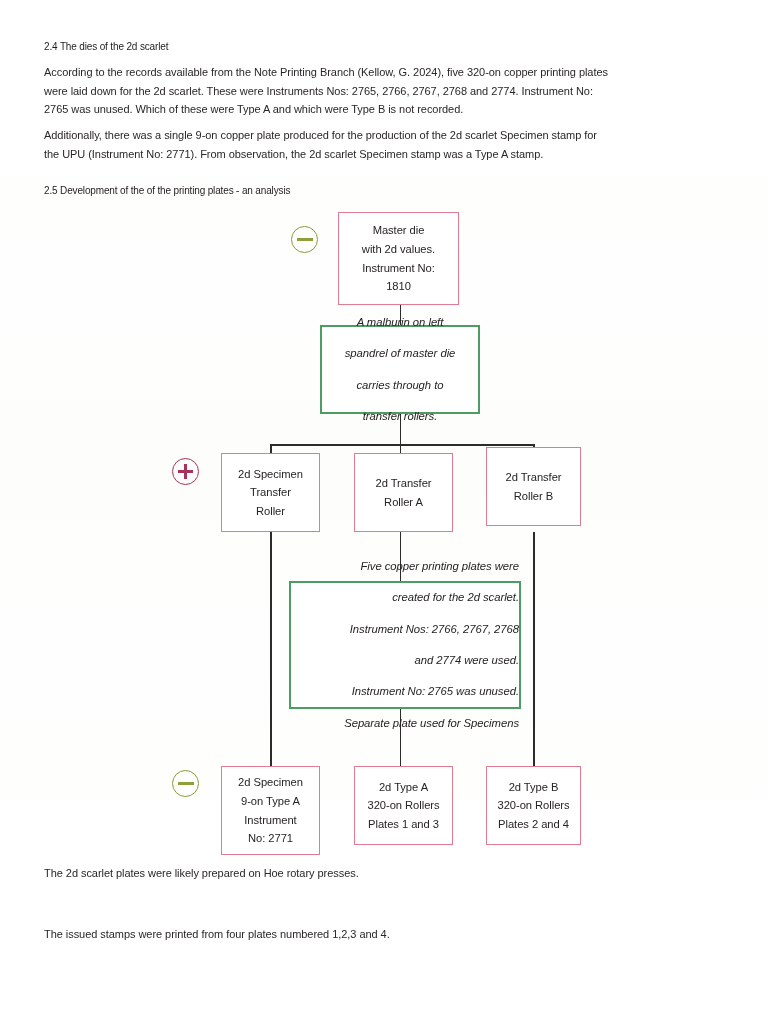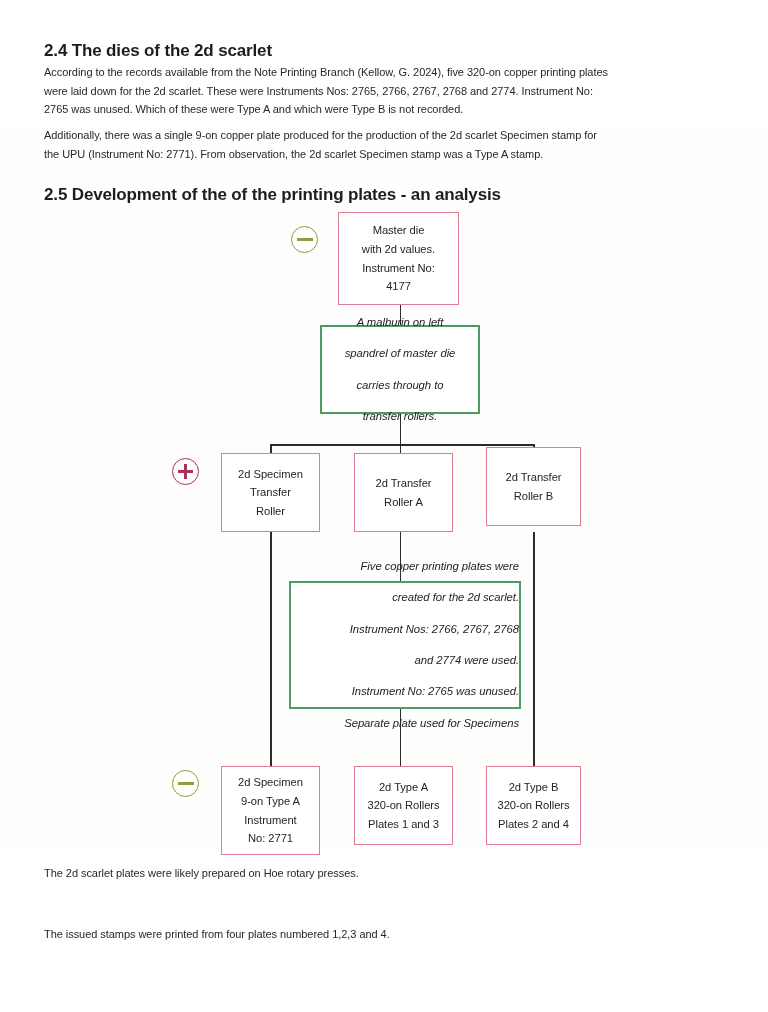--- a/index.html
+++ b/index.html
@@ -10,22 +10,22 @@
     color:#231f20;
     overflow:hidden;
     position:relative;
     -webkit-font-smoothing:antialiased;
   }
   .page{position:absolute;inset:0;}
 
   
   .h-sec{
     position:absolute;
-    font-size:17px;
-    font-weight:bold;
+    font-size:10px;
+    font-weight:normal;
     letter-spacing:-0.15px;
     color:#201c1d;
     white-space:nowrap;
   }
   .para{
     position:absolute;
     font-size:11px;
     line-height:18.6px;
     letter-spacing:-0.05px;
     color:#2a2627;
@@ -144,21 +144,21 @@
     <div class="ln-v" style="left:399.5px;top:532px;height:49px;"></div>
 
     <div class="ln-v" style="left:533px;top:532px;height:234px;"></div>
 
     <div class="ln-v" style="left:399.5px;top:709px;height:57px;"></div>
 
     <div class="node pink" style="left:338px;top:212px;width:121px;height:93px;">
       <div class="ln">Master die</div>
       <div class="ln">with 2d values.</div>
       <div class="ln">Instrument No:</div>
-      <div class="ln">4177</div>
+      <div class="ln">1810</div>
     </div>
 
     <div class="node green" style="left:320px;top:325px;width:160px;height:89px;">
       <div class="ln">A malburin on left</div>
       <div class="ln">spandrel of master die</div>
       <div class="ln">carries through to</div>
       <div class="ln">transfer rollers.</div>
     </div>
 
     <div class="node pink" style="left:221px;top:453px;width:99px;height:79px;">

